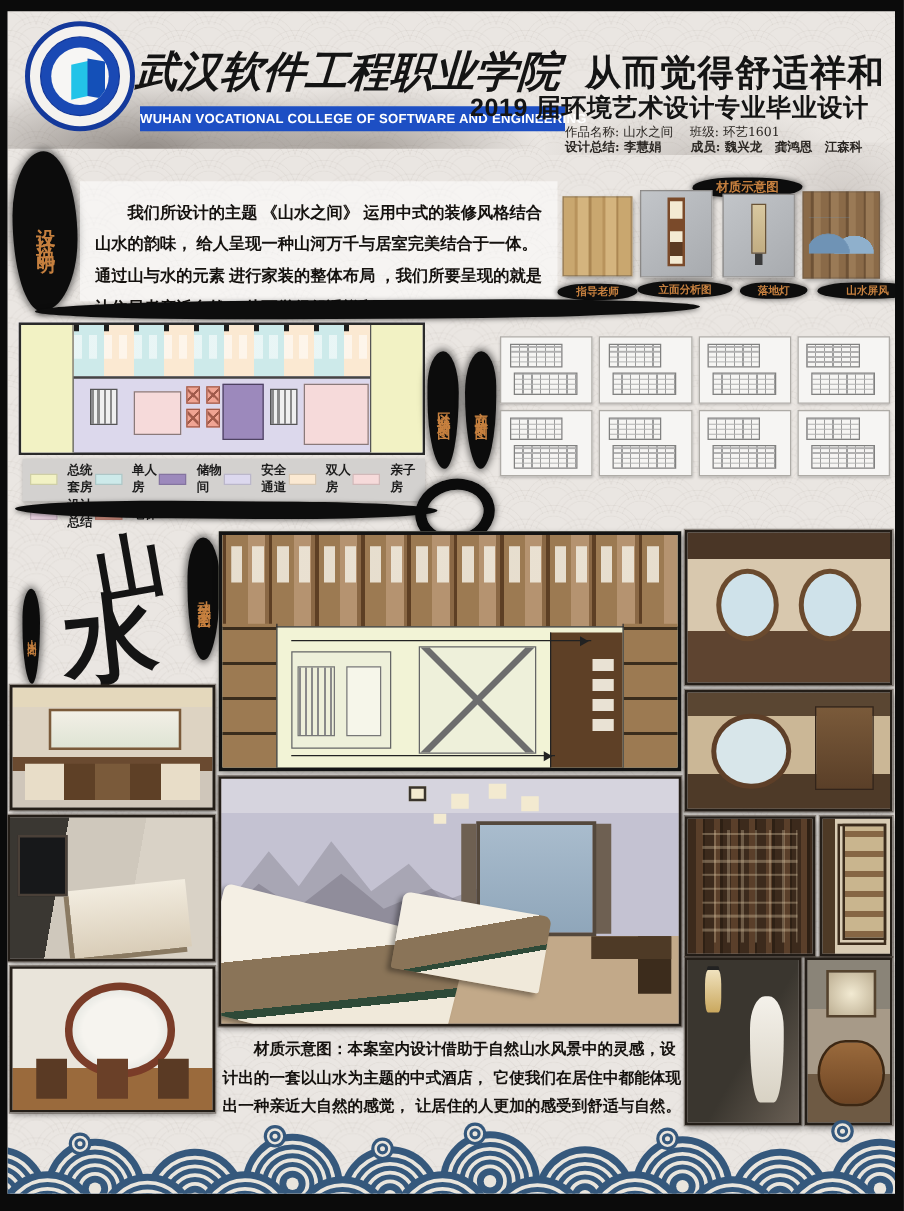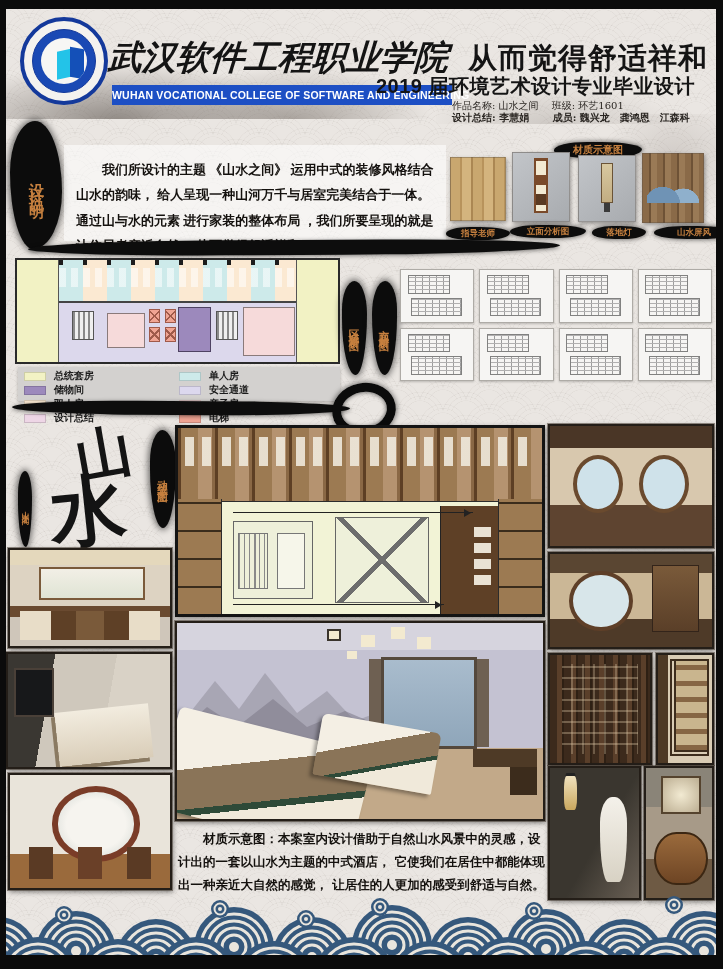--- a/index.html
+++ b/index.html
@@ -28,21 +28,21 @@
   #logo { border:4px solid #14399b; border-radius:50%; background:#f4f2ef; }
   #logo .ring2 { position:absolute; inset:8px; border:1.5px solid #14399b; border-radius:50%; background:#1a49b4; }
   #logo .core { position:absolute; inset:17px; border-radius:50%; background:#f7f6f4; overflow:hidden; }
   #logo .cube1 { position:absolute; left:16px; top:12px; width:16px; height:28px; background:#23c3e8; transform:skewY(-12deg); }
   #logo .cube2 { position:absolute; left:29px; top:10px; width:14px; height:30px; background:#1450b8; transform:skewY(10deg); }
 
   
   .photo { position:absolute; border:2px solid #241e18; box-shadow:0 0 0 1px rgba(60,50,40,.5), 1px 2px 5px rgba(0,0,0,.45); overflow:hidden; }
 
   
-  #legend { background:#d3d1cf; display:grid; grid-template-columns:repeat(2,1fr); grid-template-rows:repeat(2,1fr); align-items:center; padding:2px 6px; box-shadow:0 1px 3px rgba(0,0,0,.25); }
+  #legend { background:#d3d1cf; display:grid; grid-template-columns:repeat(6,1fr); grid-template-rows:repeat(2,1fr); align-items:center; padding:2px 6px; box-shadow:0 1px 3px rgba(0,0,0,.25); }
   .leg-item { display:flex; align-items:center; gap:8px; }
   .leg-sw { width:22px; height:9px; border:1px solid rgba(0,0,0,.15); flex:0 0 auto; }
   .leg-lb { font-size:10px; font-weight:700; font-family:"DejaVu Serif", serif; color:#1c1c1c; }
 
   
   #zoneplan { background:#dcd8ec; border:2px solid #2a2a2a; }
   #zoneplan > div { position:absolute; }
   .zp-left  { left:0; top:0; width:13%; height:100%; background:#f2f2c4; border-right:1.5px solid #555; }
   .zp-right { right:0; top:0; width:13%; height:100%; background:#f2f2c4; border-left:1.5px solid #555; }
   .zp-top   { left:13%; top:0; width:74%; height:42%; border-bottom:2px solid #444;

